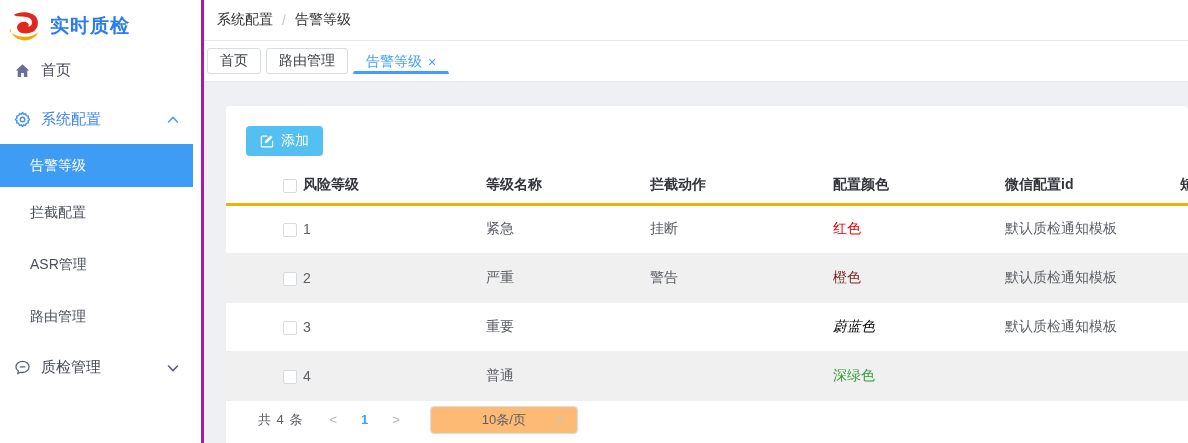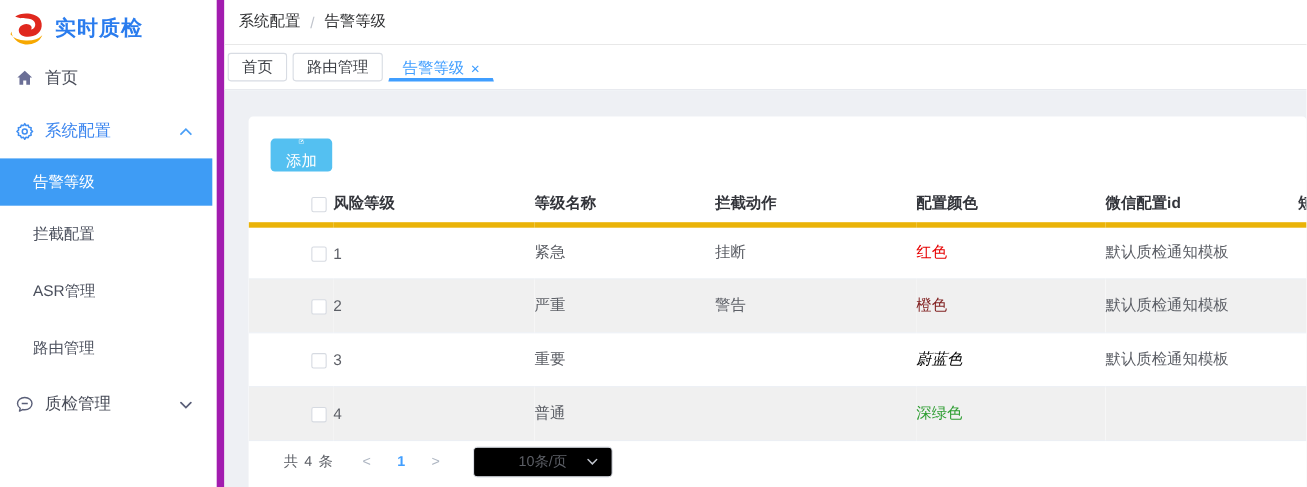--- a/index.html
+++ b/index.html
@@ -1,21 +1,21 @@
 <!DOCTYPE html>
 <html><head>
 <meta charset="utf-8">
 <style>
   * { margin:0; padding:0; box-sizing:border-box; }
   html,body { background:#fff; }
   body { font-family:"Liberation Sans","DejaVu Sans",sans-serif; }
   .app { position:relative; width:1188px; height:443px; display:flex; overflow:hidden; background:#fff; }
 
   
-  .sidebar { width:204px; flex:0 0 204px; background:#fff; border-right:7px solid #a21caf; overflow:hidden; }
+  .sidebar { width:204px; flex:0 0 204px; background:#fff; border-right:3px solid #a21caf; overflow:hidden; }
   .logo-row { height:46px; display:flex; align-items:center; gap:9px; padding:6px 0 0 7px; }
   .logo-mark { width:34px; height:34px; flex:0 0 34px; }
   .logo-title { font-size:19px; font-weight:bold; color:#2a7cee; letter-spacing:1px; }
   .menu-item { height:49px; display:flex; align-items:center; padding-left:14px; gap:10px; font-size:15px; color:#474b57; cursor:pointer; position:relative; }
   .menu-item .mi-label { flex:0 0 auto; }
   .menu-item .chev { position:absolute; right:22px; }
   .menu-item.blue { color:#3c86ef; }
   .submenu { }
   .sub-item { height:52px; display:flex; align-items:center; padding-left:30px; font-size:14px; color:#4a4f5c; cursor:pointer; }
   .sub-item.selected { height:43px; width:193px; background:#3e9cf5; color:#fff; }
@@ -25,38 +25,38 @@
   .breadcrumb-bar { height:41px; flex:0 0 41px; display:flex; align-items:center; padding-left:13px; border-bottom:1px solid #e8e8e8; background:#fff; font-size:14px; color:#303133; }
   .breadcrumb-bar .sep { color:#c0c4cc; margin:0 9px; }
   .tabs-bar { height:41px; flex:0 0 41px; display:flex; align-items:center; padding-left:3px; gap:5px; border-bottom:1px solid #e6e8ee; background:#fff; }
   .tab { height:26px; display:flex; align-items:center; padding:0 12px; border:1px solid #d8dce3; border-radius:3px; font-size:14px; color:#3c3f45; background:#fff; cursor:pointer; }
   .tab.active { border-color:transparent; border-radius:0; color:#409eff; border-bottom:3px solid #409eff; padding-top:3px; gap:6px; }
   .tab.active .tab-close { font-size:14px; color:#409eff; line-height:1; }
 
   .content { flex:1; background:#eef0f4; padding:24px 0 0 22px; overflow:hidden; }
   .card { background:#fff; border-radius:4px 4px 0 0; width:962px; height:337px; overflow:hidden; }
 
-  .add-btn { margin:20px 0 0 20px; height:30px; padding:0 14px; display:inline-flex; align-items:center; gap:7px; background:#54c0f1; border:none; border-radius:4px; color:#fff; font-size:14px; cursor:pointer; font-family:Liberation Mono, monospace;flex-direction:column; }
+  .add-btn { margin:20px 0 0 20px; height:30px; padding:0 14px; display:inline-flex; align-items:center; gap:7px; background:#54c0f1; border:none; border-radius:4px; color:#fff; font-size:14px; cursor:pointer; font-family:Liberation Mono, monospace; }
 
   table.grid { width:962px; table-layout:fixed; border-collapse:collapse; margin-top:12px; }
   table.grid col.c-check { width:77px; } table.grid col.c1 { width:183px; }
   table.grid col.c2 { width:164px; }  table.grid col.c3 { width:183px; }
   table.grid col.c4 { width:172px; }  table.grid col.c5 { width:175px; }
-  table.grid th { height:36px; text-align:left; font-size:14px; font-weight:bold; color:#33353b; border-bottom:5px solid #eab308; padding:0; white-space:nowrap; overflow:hidden; }
+  table.grid th { height:36px; text-align:left; font-size:14px; font-weight:bold; color:#33353b; border-bottom:3px solid #eab308; padding:0; white-space:nowrap; overflow:hidden; }
   table.grid td { height:49px; font-size:14px; color:#5c5f66; padding:0; white-space:nowrap; overflow:hidden; border-bottom:1px solid #eceff4; }
   table.grid tbody tr:nth-child(even) { background:#f0f0f0; }
   .cell-check { padding-left:57px !important; }
   .checkbox { display:inline-block; width:14px; height:14px; background:#fff; border:1px solid #d6dae1; border-radius:2px; vertical-align:middle; cursor:pointer; }
 
   .pager { display:flex; align-items:center; height:38px; padding-left:32px; font-size:13px; color:#5c5f66; }
   .pg-total { letter-spacing:1px; }
   .pg-arrow { margin-left:26px; color:#aeb6c2; font-size:13px; cursor:pointer; }
   .pg-page { margin-left:24px; color:#409eff; font-weight:bold; cursor:pointer; }
   .pg-arrow.next { margin-left:24px; }
-  .pg-size { margin-left:30px; position:relative; width:127px; height:28px; border:1px solid #dcdfe6; border-radius:4px; display:flex; align-items:center; justify-content:center; color:#5c5f66; font-size:13px; cursor:pointer; background:#000000; }
+  .pg-size { margin-left:30px; position:relative; width:148px; height:28px; border:1px solid #dcdfe6; border-radius:4px; display:flex; align-items:center; justify-content:center; color:#5c5f66; font-size:13px; cursor:pointer; background:#fdba74; }
   .pg-size .chev { position:absolute; right:12px; }
 
   svg.ic { display:block; }
 </style>
 </head>
 <body>
 
 <div class="app">
 
   <aside class="sidebar">

